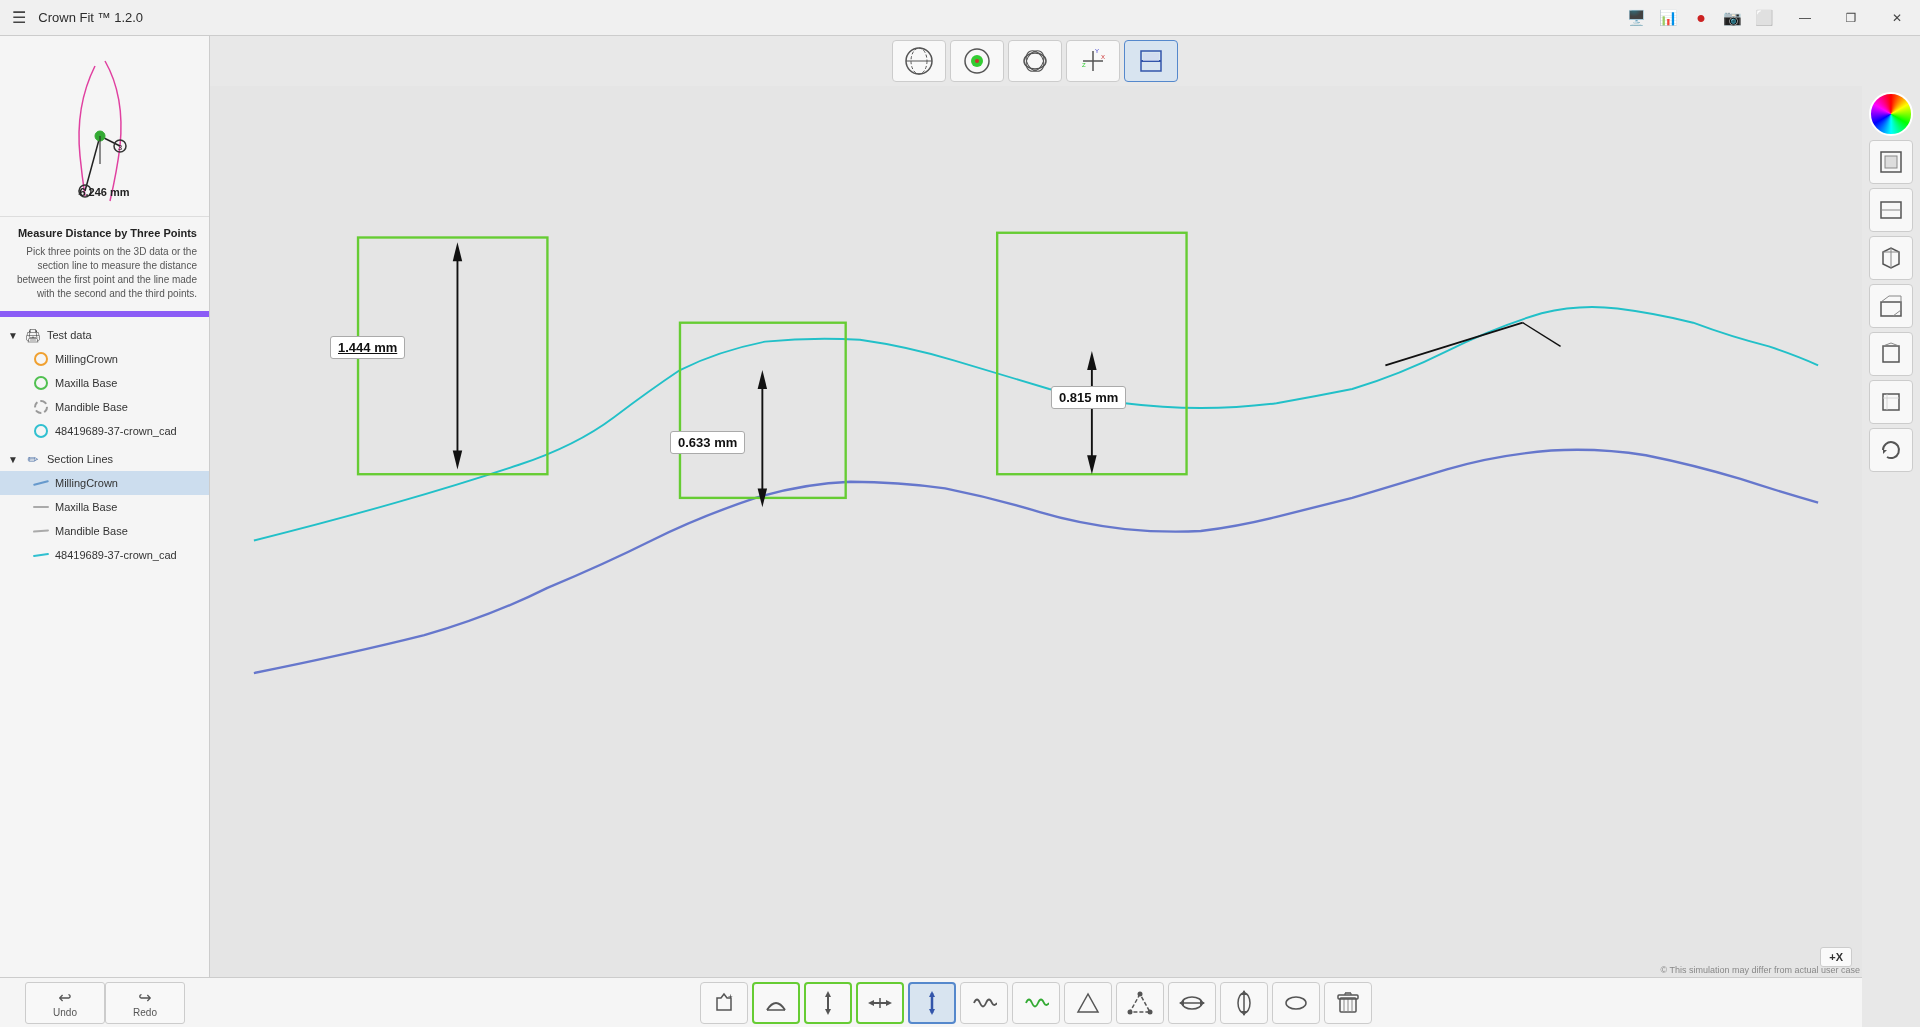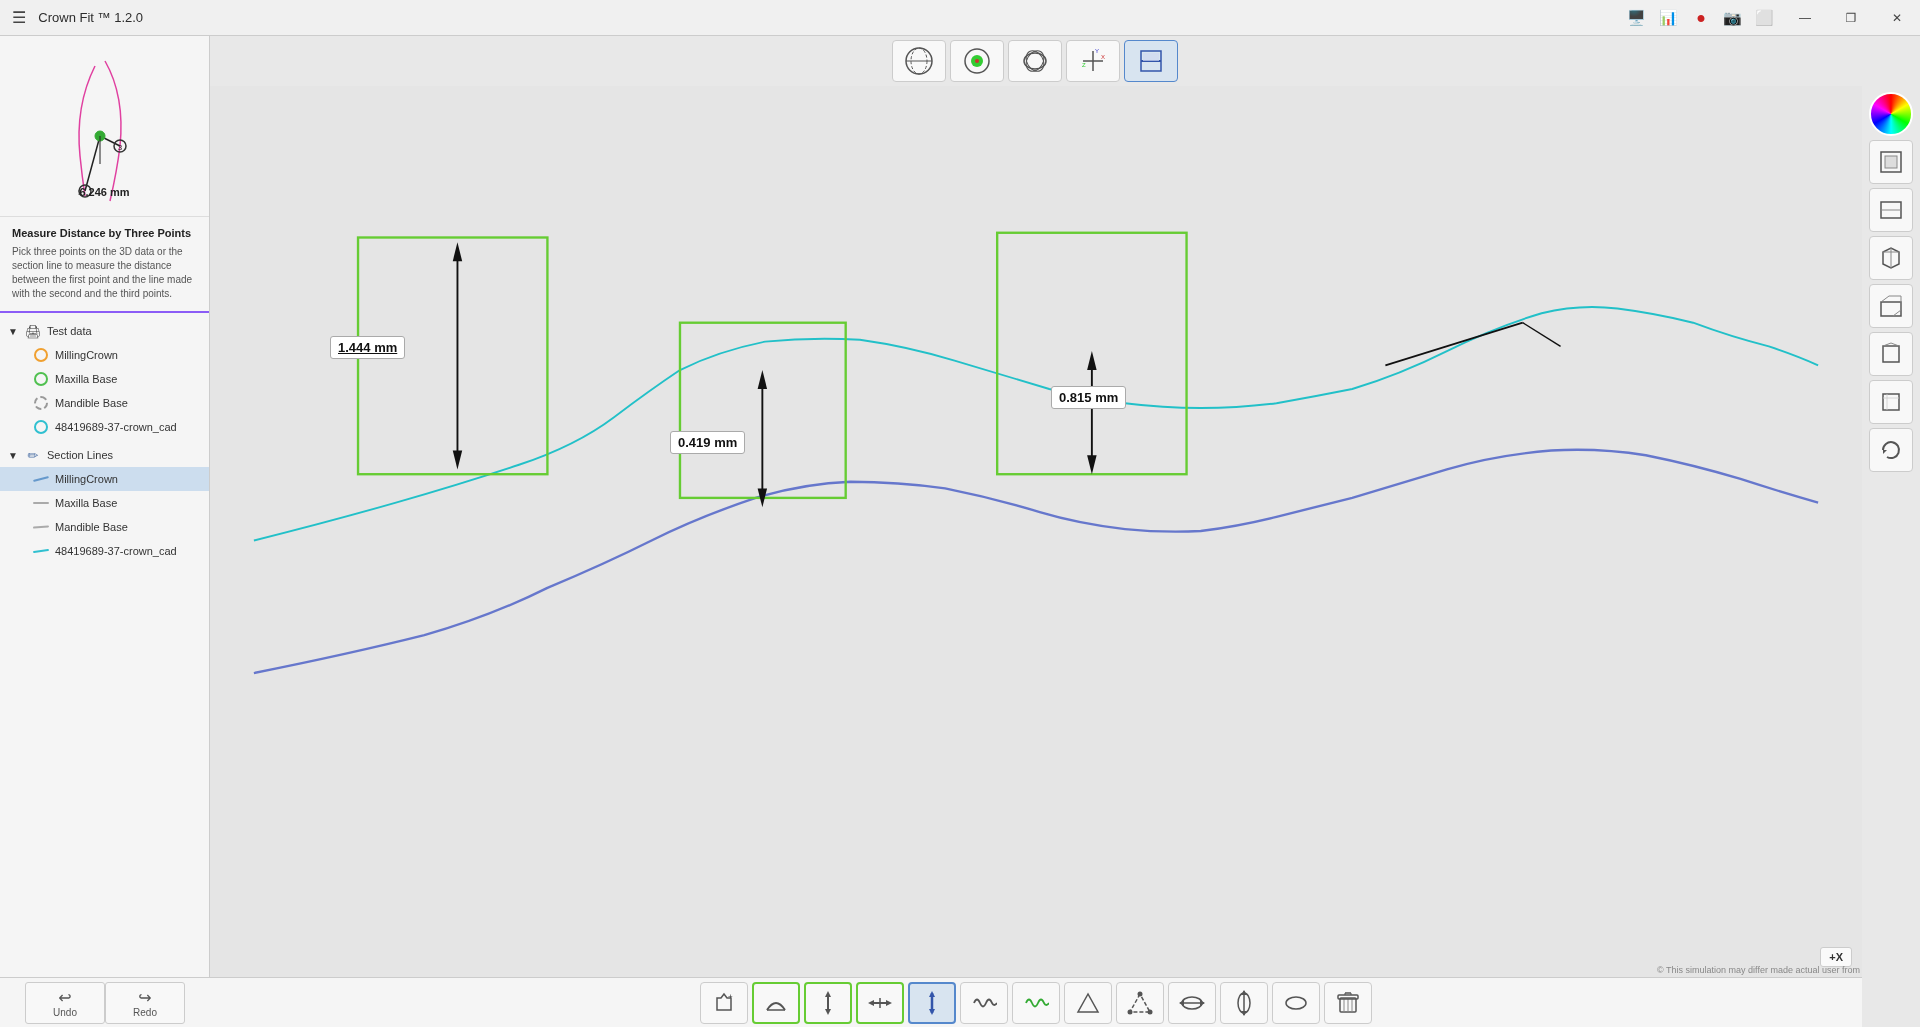--- a/index.html
+++ b/index.html
@@ -29,21 +29,21 @@
     .thumbnail-area {
       padding: 10px; border-bottom: 1px solid #ddd;
       display: flex; flex-direction: column; align-items: center;
     }
     .thumbnail-canvas {
       width: 160px; height: 160px; position: relative;
     }
 
     
     .measure-info {
-      padding: 10px 12px; border-bottom: 2px solid #8b5cf6;
+      padding: 10px 12px; border-bottom: 6px solid #8b5cf6; text-align: right;
     }
     .measure-info h4 { font-size: 11px; font-weight: 700; margin-bottom: 6px; color: #222; }
     .measure-info p { font-size: 10px; color: #555; line-height: 1.4; }
 
     
     .tree-panel { padding: 6px 0; }
     .tree-item {
       display: flex; align-items: center; padding: 3px 8px; cursor: pointer;
       font-size: 11px; color: #333;
     }
@@ -376,21 +376,21 @@
 
     <line x1="885" y1="290" x2="885" y2="400" stroke="#111" stroke-width="2"></line>
     <polygon points="885,280 880,300 890,300" fill="#111"></polygon>
     <polygon points="885,410 880,390 890,390" fill="#111"></polygon>
   </svg>
 
   <div class="measurement-label" style="left: 120px; top: 250px; text-decoration: underline;">
     <span>1.444 mm</span>
   </div>
   <div class="measurement-label" style="left: 460px; top: 345px;">
-    <span>0.419 mm</span>
+    <span>0.633 mm</span>
   </div>
   <div class="measurement-label" style="left: 800px; top: 300px; margin-left: 41px;">
     <span>0.815 mm</span>
   </div>
 
   <div class="axis-indicator">
     <span>+X</span>
   </div>
 </div>
 
@@ -495,14 +495,14 @@
         <line x1="17" y1="8" x2="17" y2="22" stroke="#888" stroke-width="1"></line>
         <rect x="3" y="5" width="20" height="4" rx="1" fill="none" stroke="#555" stroke-width="1.5"></rect>
         <line x1="10" y1="3" x2="16" y2="3" stroke="#555" stroke-width="1.5"></line>
         <line x1="10" y1="3" x2="10" y2="5" stroke="#555" stroke-width="1"></line>
         <line x1="16" y1="3" x2="16" y2="5" stroke="#555" stroke-width="1"></line>
       </svg>
   </div>
 </div>
 
 <div class="copyright">
-  <span>© This simulation may differ made actual user from</span>
+  <span>© This simulation may differ from actual user case</span>
 </div>
 
 </body></html>

